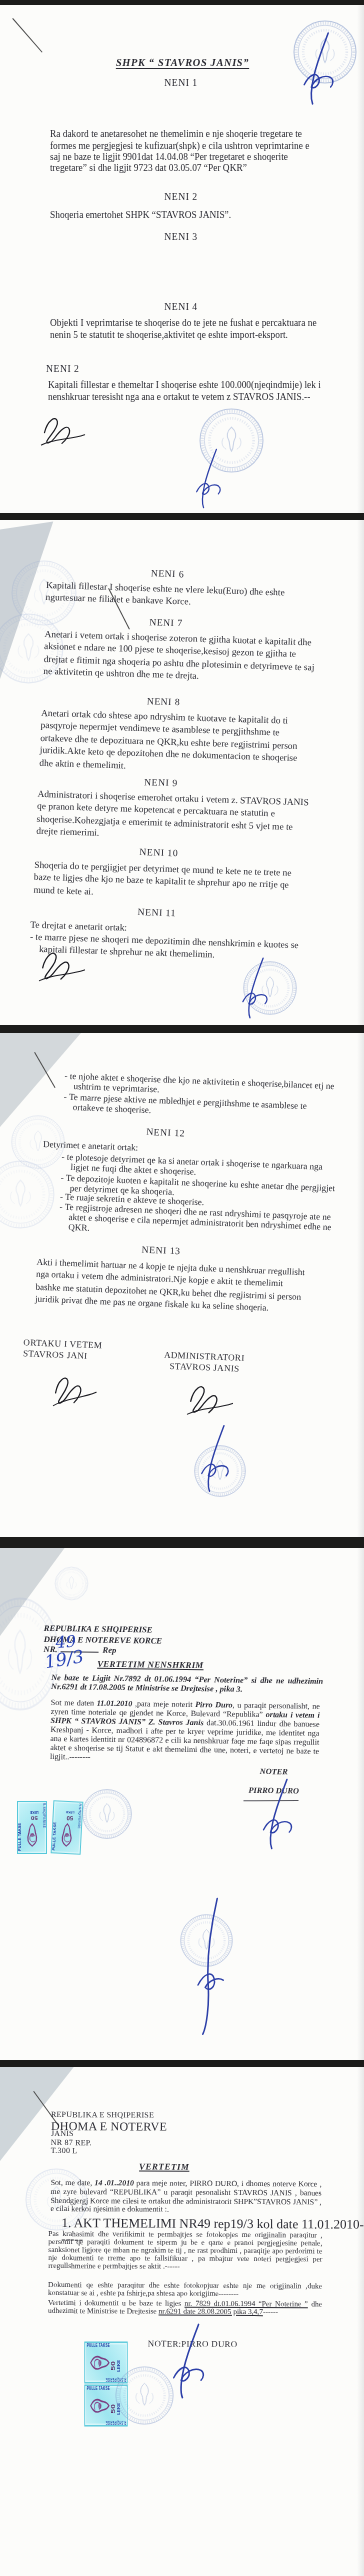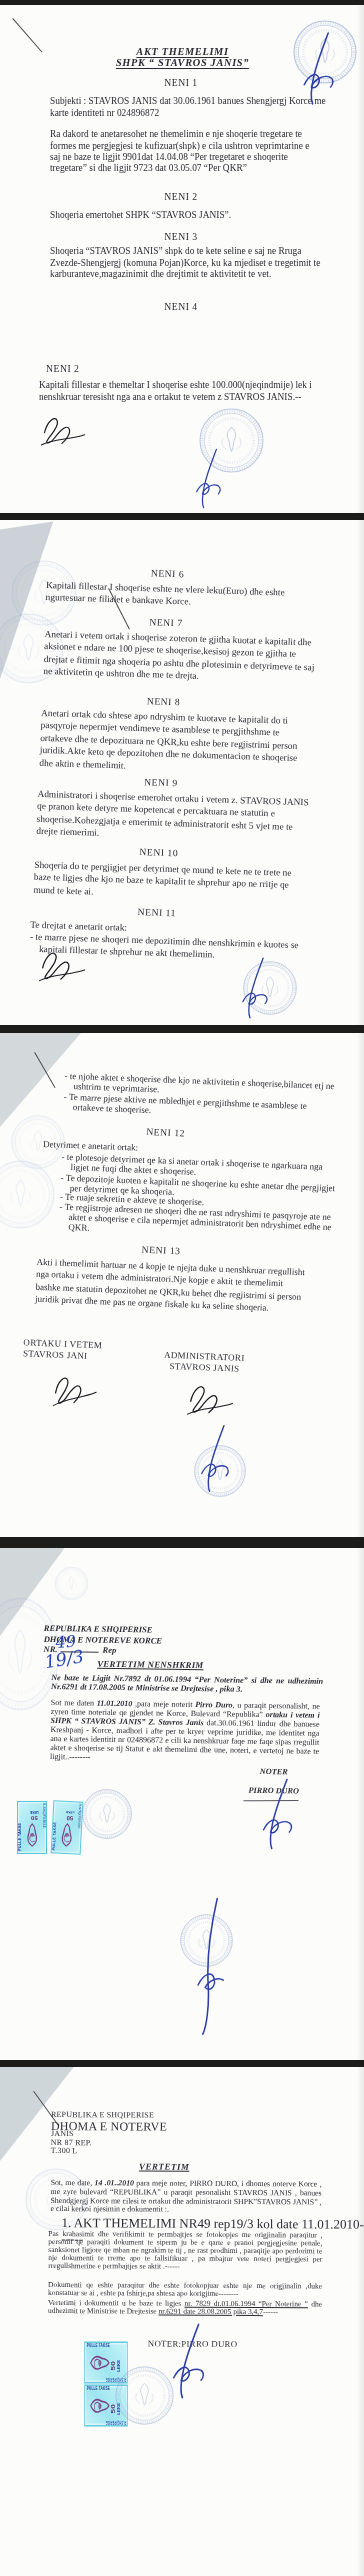--- a/index.html
+++ b/index.html
@@ -84,37 +84,35 @@
   <div class="page" style="top:5.3px;height:508px">
     <div class="abs cmark" style="left:13px;top:12.4px;width:45px;transform:rotate(49deg)"></div>
 
     <svg class="abs" style="left:292px;top:13.5px;color:#7e96c8;opacity:.55" width="66" height="66" viewBox="0 0 112 112">
         <use href="#rstamp"></use>
       </svg>
     <svg class="abs" style="left:297px;top:23.5px;color:#2c3fa8" width="42" height="79" viewBox="0 0 72 135">
         <use href="#sig2"></use>
       </svg>
 
-    <div class="abs bt t1" style="left:0;top:41px;width:365px;text-align:center">AKT  THEMELIMI</div>
     <div class="abs bt t1" style="left:0;top:52px;width:365px;text-align:center">SHPK “ STAVROS  JANIS”</div>
 
     <div class="neni bt" style="left:181px;top:72px">NENI 1</div>
-    <div class="abs bt b16" style="left:50px;top:91px;width:278px">Subjekti : STAVROS JANIS dat 30.06.1961 banues Shengjergj Korce me karte identiteti nr 024896872</div>
     <div class="abs bt b16" style="left:50px;top:124px;width:272px">Ra dakord te anetaresohet ne themelimin e nje shoqerie tregetare te formes me pergjegjesi te kufizuar(shpk) e cila ushtron veprimtarine e saj ne baze te ligjit 9901dat 14.04.08 “Per tregetaret e shoqerite tregetare” si dhe ligjit 9723 dat 03.05.07 “Per QKR”</div>
 
     <div class="neni bt" style="left:181px;top:186px">NENI 2</div>
     <div class="abs bt b16" style="left:50px;top:205px;width:278px">Shoqeria emertohet SHPK “STAVROS JANIS”.</div>
 
     <div class="neni bt" style="left:181px;top:226px">NENI 3</div>
-    <div class="abs bt b16" style="left:50px;top:241px;width:275px">Shoqeria “STAVROS JANIS” shpk do te kete seline e saj ne Rruga Zvezde-Shengjergj (komuna Pojan)Korce, ku ka mjediset e tregetimit te karburanteve,magazinimit dhe drejtimit te aktivitetit te vet.</div>
 
     <div class="neni bt" style="left:181px;top:296px">NENI 4</div>
+    <div class="abs bt b16" style="left:50px;top:313px;width:275px">Objekti I veprimtarise te shoqerise do te jete ne fushat e percaktuara ne nenin 5 te statutit te shoqerise,aktivitet qe eshte import-eksport.</div>
 
     <div class="neni nenil bt" style="left:46px;top:358px">NENI 2</div>
-    <div class="abs bt b16" style="left:39px;top:375px;width:281px">Kapitali fillestar e themeltar I shoqerise eshte 100.000(njeqindmije) lek  i nenshkruar teresisht nga ana e ortakut te vetem z STAVROS JANIS.--</div>
+    <div class="abs bt b16" style="left:48px;top:375px;width:281px">Kapitali fillestar e themeltar I shoqerise eshte 100.000(njeqindmije) lek  i nenshkruar teresisht nga ana e ortakut te vetem z STAVROS JANIS.--</div>
 
     <svg class="abs" style="left:36px;top:406px;color:#1c1c22" width="54" height="36" viewBox="0 0 92 62">
         <use href="#sig1"></use>
       </svg>
     <svg class="abs" style="left:198px;top:402px;color:#7e96c8;opacity:.5" width="67" height="67" viewBox="0 0 114 114">
         <use href="#rstamp"></use>
       </svg>
     <svg class="abs" style="left:187px;top:441px;color:#2c3fa8" width="42" height="65" viewBox="0 0 72 110">
         <use href="#sig2"></use>
       </svg>

